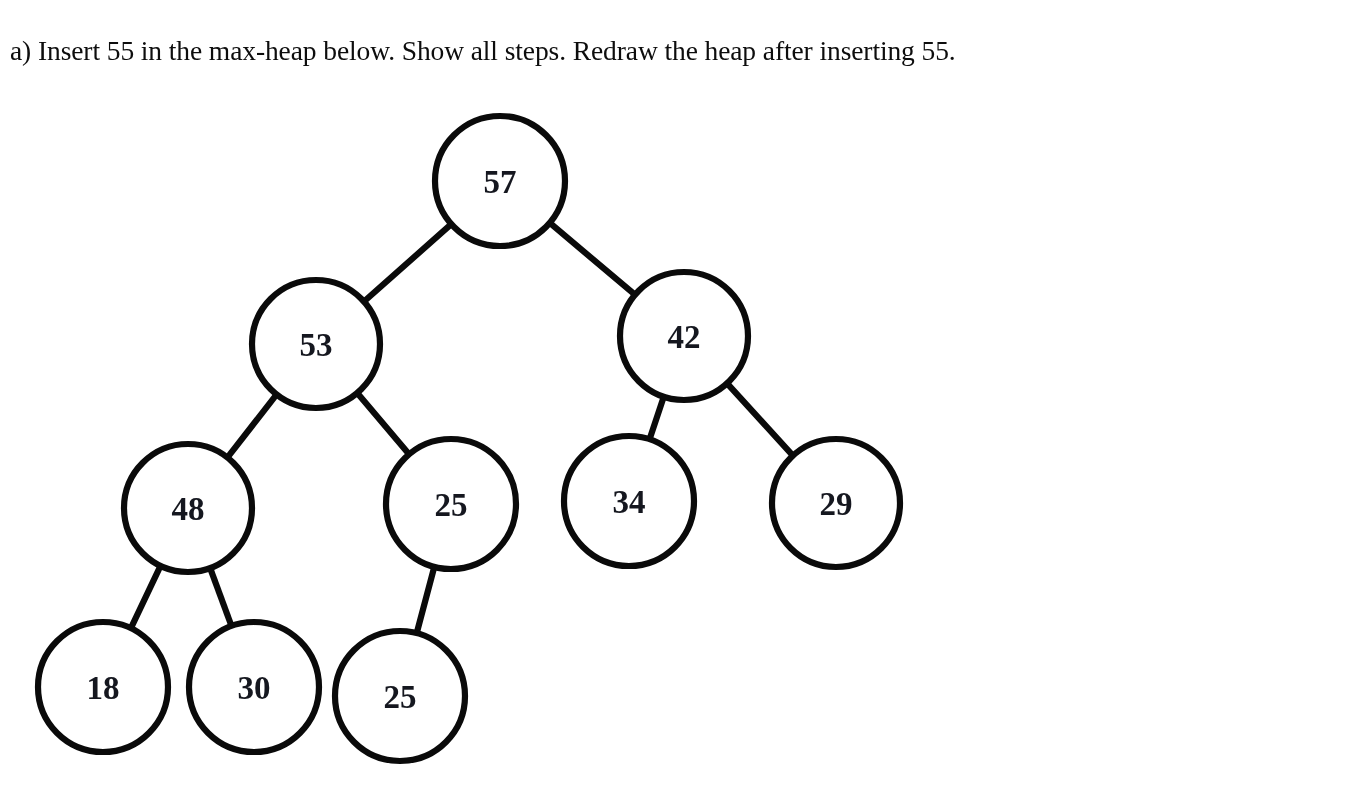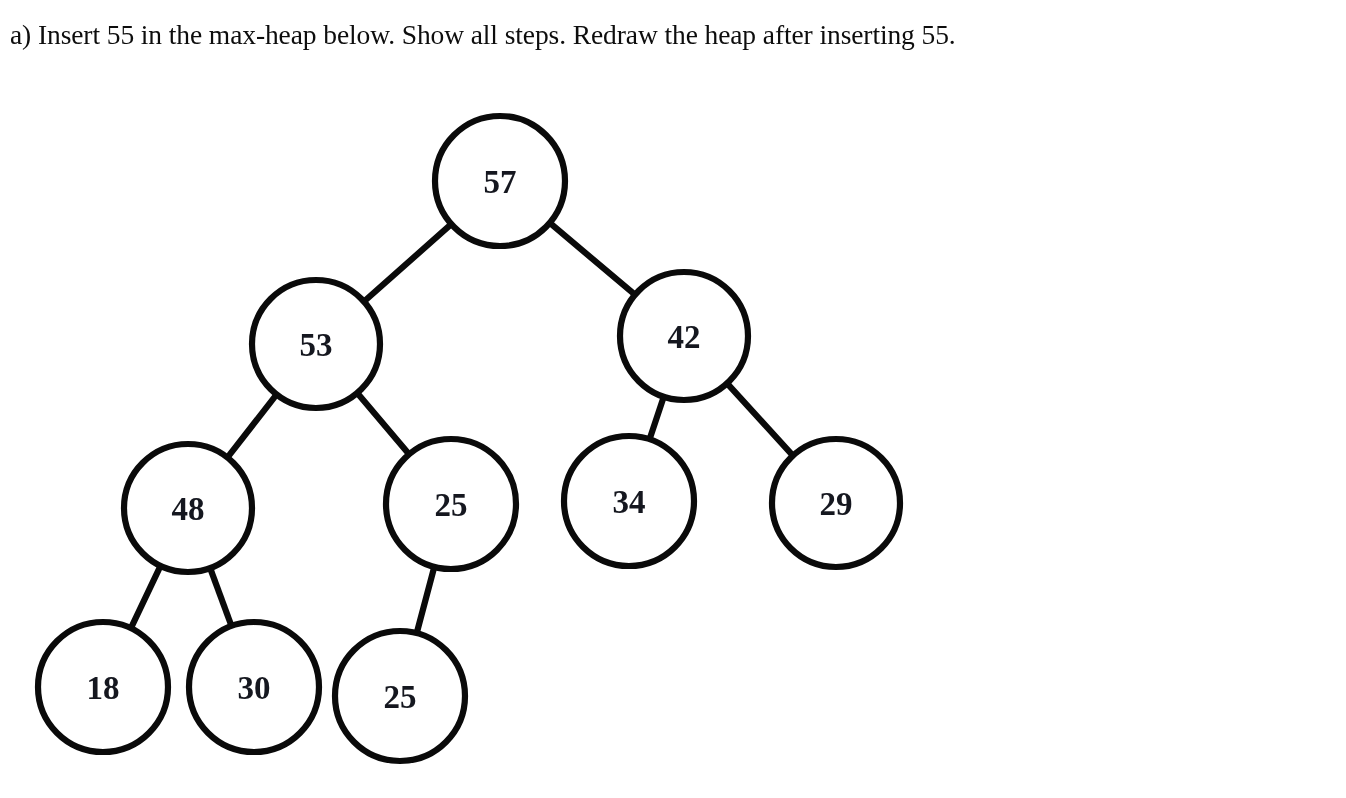--- a/index.html
+++ b/index.html
@@ -11,21 +11,21 @@
     width: 1346px;
     height: 798px;
     position: relative;
     overflow: hidden;
     font-family: "Liberation Serif", "DejaVu Serif", serif;
     -webkit-font-smoothing: antialiased;
   }
   #question-text {
     position: absolute;
     left: 10px;
-    top: 18px;
+    top: 34px;
     font-size: 27.5px;
     line-height: 34px;
     color: #0d0d0d;
     font-family: "Liberation Serif", "DejaVu Serif", serif;
     white-space: nowrap;
     letter-spacing: -0.1px;
   }
   #heap-figure {
     position: absolute;
     left: 0;

